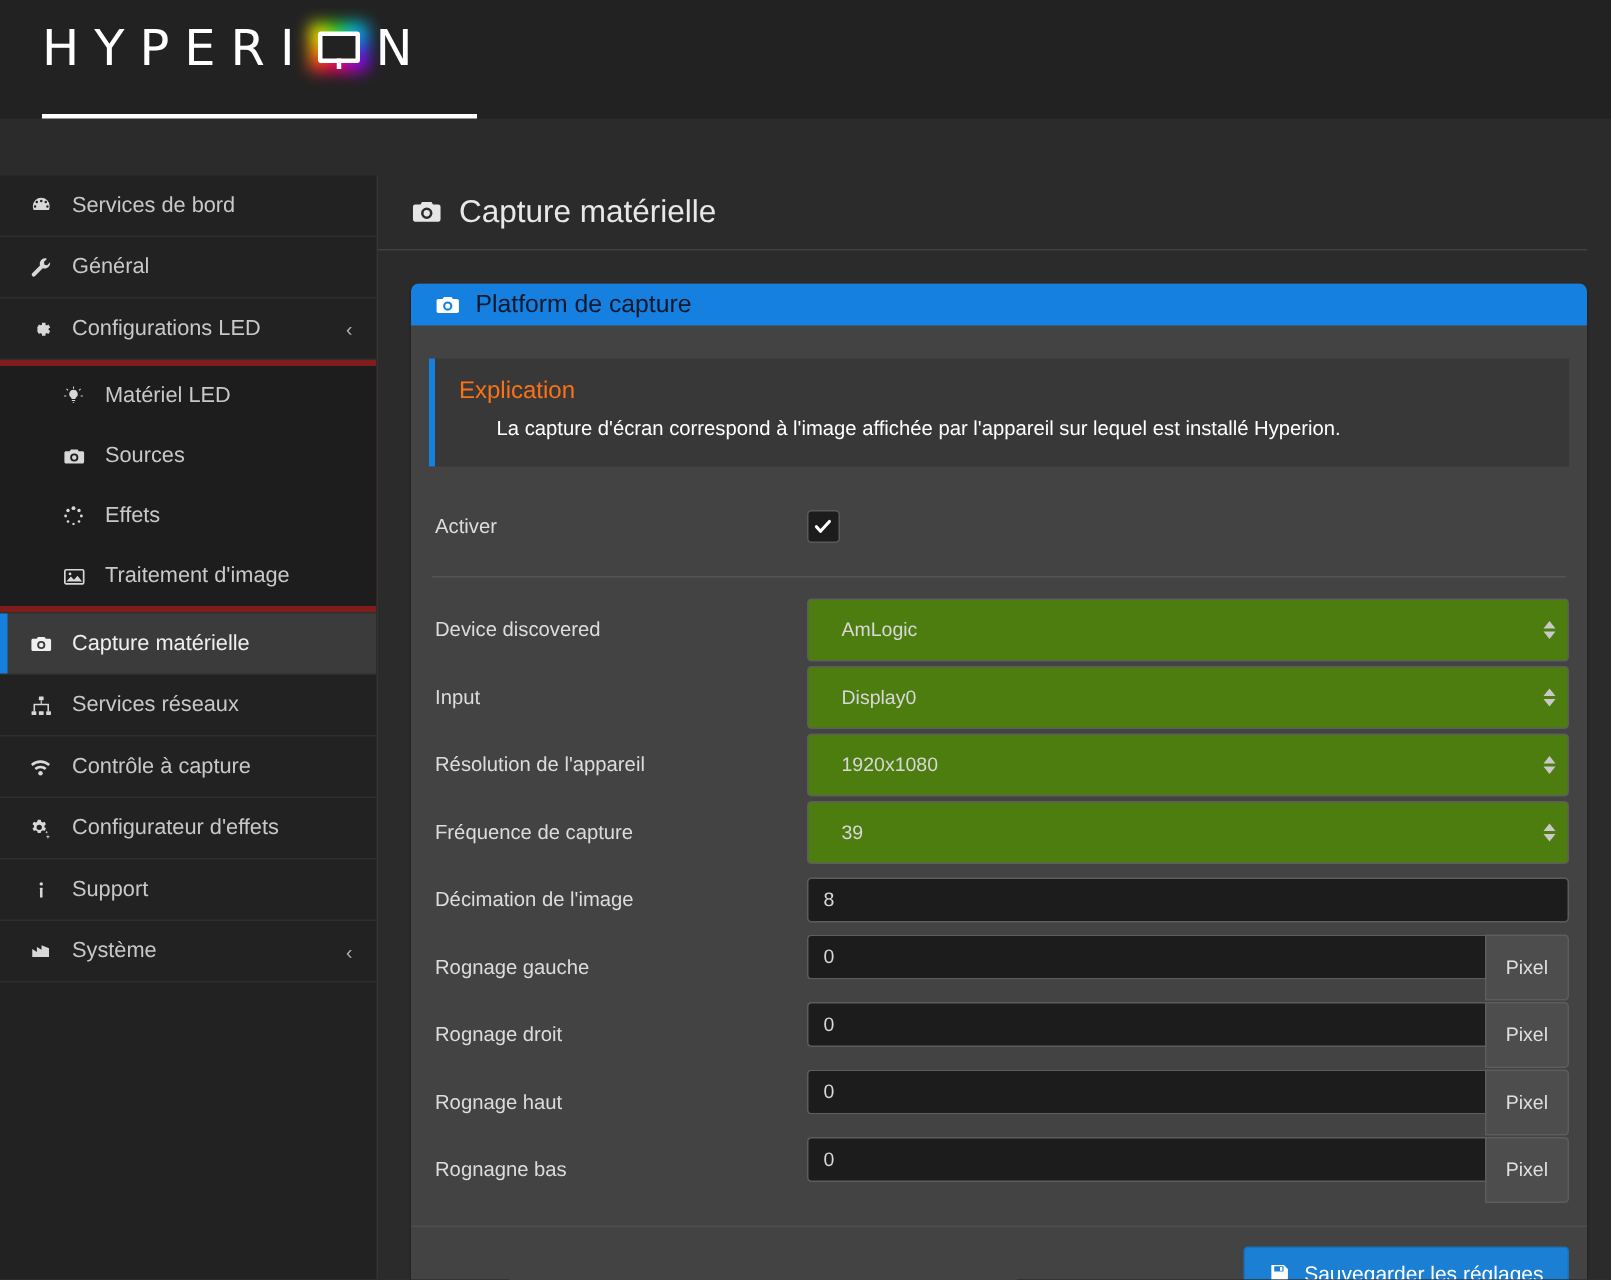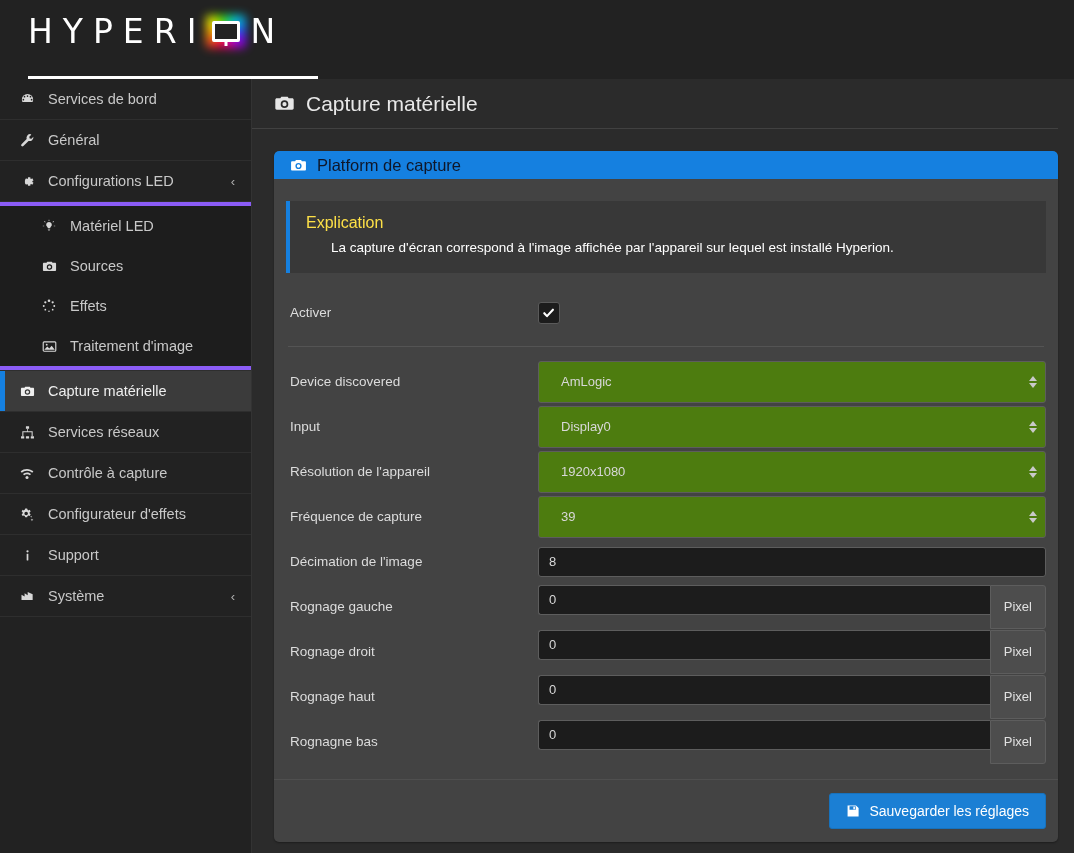--- a/index.html
+++ b/index.html
@@ -4,21 +4,21 @@
 <style>
   * { box-sizing: border-box; margin: 0; padding: 0; }
   html, body {
     width: 1074px; height: 853px;
     background: #2b2b2b;
     font-family: "Liberation Sans", sans-serif;
     overflow: hidden;
   }
 
   
-  #app { width: 1074px; height: 853px; display: flex; flex-direction: column; }
+  #app { width: 1074px; height: 853px; display: flex; flex-direction: column; gap: 38px; }
   #topbar {
     height: 79px; background: #222222; flex: 0 0 79px;
     display: flex; align-items: center; position: relative;
   }
   #logo { margin-left: 28px; position: relative; height: 52px; display: flex; align-items: flex-start; }
   .logo-letters {
     font-family: "DejaVu Sans", sans-serif;
     font-size: 33px; color: #ffffff; letter-spacing: 10px;
     line-height: 36px; font-weight: 400; display: flex; align-items: center;
   }
@@ -67,21 +67,21 @@
     background: #1d1d1d; padding-left: 38px; border-bottom: none; height: 40px;
   }
   .nav-item.active {
     background: #3b3b3b; color: #efefef; border-bottom: 1px solid #2e2e2e;
   }
   .nav-item.active::before {
     content: ""; position: absolute; left: 0; top: 0; bottom: 0; width: 5px; background: #1580e0;
   }
   .nav-chevron { margin-left: auto; color: #b0b0b0; font-size: 13px; line-height: 1; }
   .nav-label { white-space: nowrap; }
-  #subgroup { background: #8b5cf6; padding: 4px 0; border-bottom: 1px solid #2e2e2e; }
+  #subgroup { background: #7f1d1d; padding: 4px 0; border-bottom: 1px solid #2e2e2e; }
 
   
   #content { flex: 1 1 auto; background: #2b2b2b; overflow: hidden; }
   #page-head {
     height: 50px; display: flex; align-items: center; padding: 0 0 0 22px;
     border-bottom: 1px solid #414141; margin: 0 16px 0 0;
   }
   #page-head .phico { color: #e6e6e6; margin-right: 11px; display: flex; align-items: center; }
   #page-title { font-size: 21px; color: #e8e8e8; font-weight: 400; }
 
@@ -94,21 +94,21 @@
     padding: 0 16px; color: #0f172a; font-size: 16.5px;
     border-radius: 5px 5px 0 0;
   }
   #panel-head .phico { margin-right: 10px; display: flex; align-items: center; }
   #panel-body { padding: 22px 12px 14px 12px; }
 
   .infobox {
     background: #383838; border-left: 4px solid #1580e0;
     padding: 13px 16px 15px 16px; margin: 0 0 18px 0;
   }
-  .infobox h4 { color: #fde047; font-size: 16px; font-weight: 400; margin-bottom: 7px; }
+  .infobox h4 { color: #f97316; font-size: 16px; font-weight: 400; margin-bottom: 7px; }
   .infobox p { color: #ffffff; font-size: 13.5px; line-height: 1.4; margin-left: 25px; }
 
   .form-row { display: flex; align-items: center; min-height: 44px; margin-bottom: 1px; }
   .form-row .lbl {
     width: 252px; flex: 0 0 252px; color: #dcdcdc; font-size: 13.5px; padding-left: 4px;
   }
   .form-row .ctl { flex: 1 1 auto; display: flex; align-items: center; }
 
   .chk {
     width: 22px; height: 22px; background: #1c1c1c; border: 1px solid #5a5a5a;

